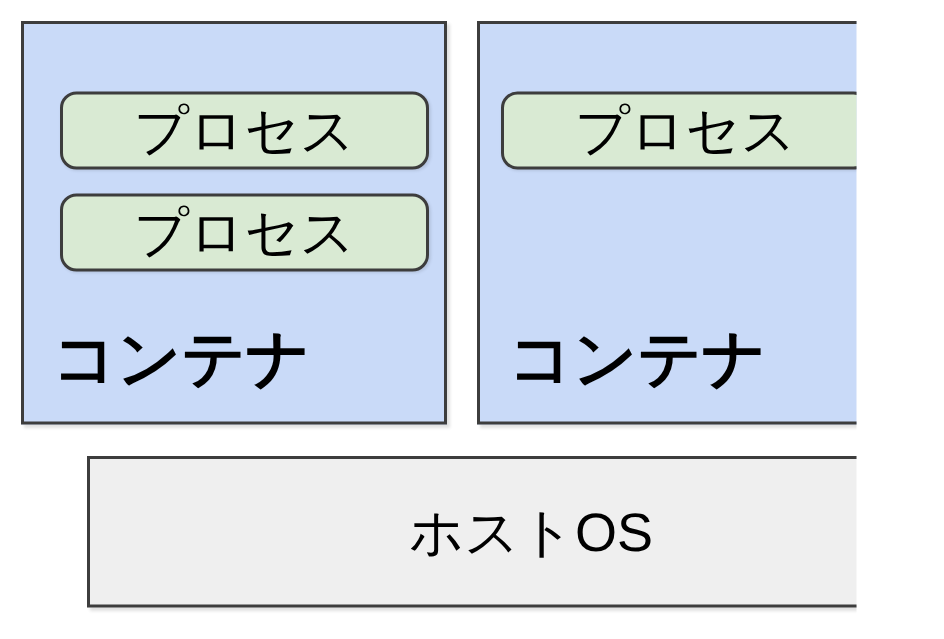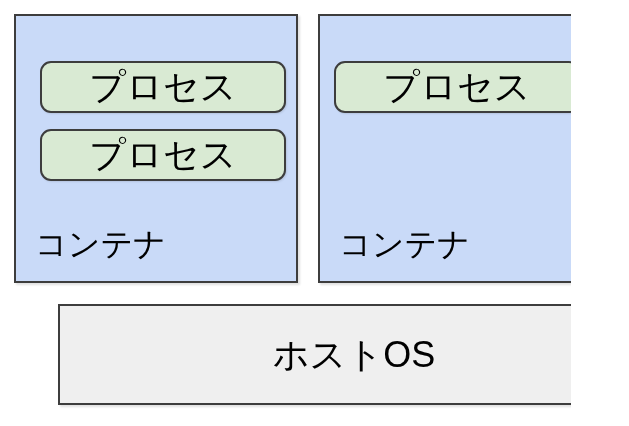--- a/index.html
+++ b/index.html
@@ -44,23 +44,24 @@
     line-height: 1;
     white-space: nowrap;
   }
   .container-left  .proc-1 { left: 24px; top: 45px;  width: 246px; }
   .container-left  .proc-2 { left: 24px; top: 113px; width: 246px; }
   .container-right .proc-1 { left: 14px; top: 45px;  width: 246px; }
   .container-label {
     position: absolute;
     left: 19px;
     bottom: 21px;
-    font-size: 32px;
+    font-size: 42px;
     line-height: 1;
     white-space: nowrap;
+    font-weight: bold;
   }
   .host-box {
     position: absolute;
     left: 14px;
     top: 304px;
     width: 592px;
     height: 101px;
     background: #efefef;
     border: 2px solid #3d3d3d;
     box-sizing: border-box;

